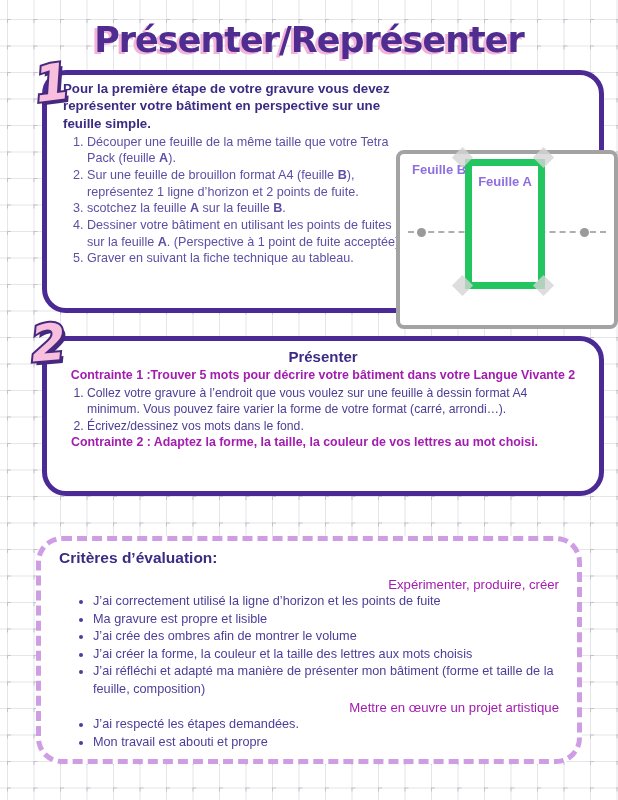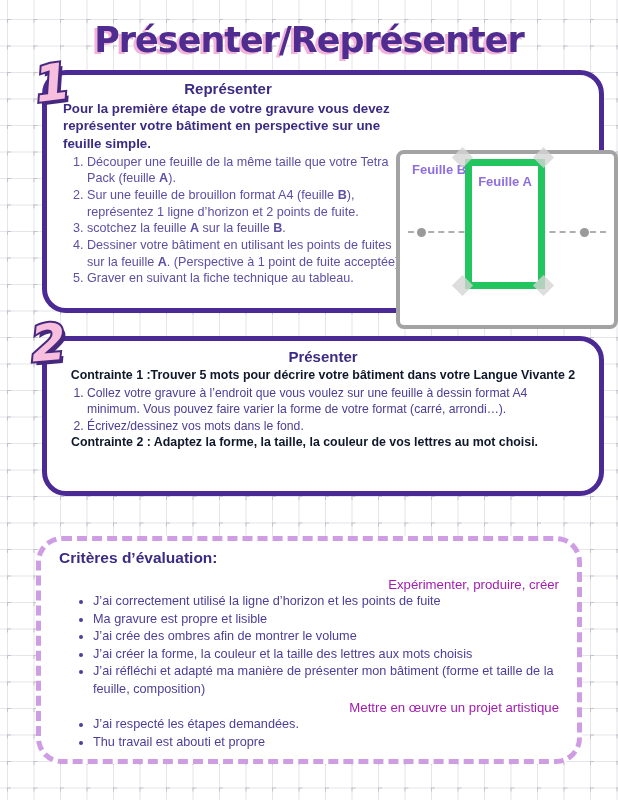--- a/index.html
+++ b/index.html
@@ -41,21 +41,21 @@
   }
   .box1-intro{
     margin:0;width:334px;font-size:13.3px;font-weight:700;line-height:1.3;color:#3c2b82;
   }
   .steps1{
     margin:2px 0 0 0;width:322px;padding-left:24px;
     font-size:12.6px;line-height:1.32;color:#5d4fa4;
   }
   .steps1 li::marker{color:#5d4fa4;}
   .box2 h2{margin:0 0 2px 0;text-align:center;font-size:15px;font-weight:700;color:#3c2b82;}
-  .constraint{margin:0;font-size:12.4px;font-weight:700;color:#0f172a;line-height:1.35;}
+  .constraint{margin:0;font-size:12.4px;font-weight:700;color:#a21caf;line-height:1.35;}
   .c1{text-align:center;}
   .c2{margin-left:8px;}
   .steps2{
     margin:1px 0 0 0;padding-left:24px;font-size:12.2px;line-height:1.35;color:#4c3d96;
   }
   .steps2 li::marker{color:#4c3d96;}
   .example{
     margin:1px 0 0 0;padding-left:30px;font-size:12.2px;line-height:1.35;color:#4c3d96;
     list-style:disc;
   }
@@ -95,21 +95,20 @@
   b,.seg-b{font-weight:700;}
 </style>
 </head>
 <body>
 
 <div class="page">
 
   <h1 class="title">Présenter/Représenter</h1>
 
   <section class="panel box1">
-    <h2>Représenter</h2>
     <p class="box1-intro">Pour la première étape de votre gravure vous devez représenter votre bâtiment en perspective sur une feuille simple.</p>
     <ol class="steps1">
       <li><span>Découper une feuille de la même taille que votre Tetra Pack (feuille </span><span class="seg-b">A</span><span>).</span></li>
       <li><span>Sur une feuille de brouillon format A4 (feuille </span><span class="seg-b">B</span><span>), représentez 1 ligne d’horizon et 2 points de fuite.</span></li>
       <li><span> scotchez la feuille </span><span class="seg-b">A</span><span> sur la feuille </span><span class="seg-b">B</span><span>.</span></li>
       <li><span> Dessiner votre bâtiment en utilisant les points de fuites sur la feuille </span><span class="seg-b">A</span><span>. (Perspective à 1 point de fuite acceptée).</span></li>
       <li><span>Graver en suivant la fiche technique au tableau.</span></li>
     </ol>
   </section>
 
@@ -147,17 +146,17 @@
     <ul class="crit-list">
       <li>J’ai correctement utilisé la ligne d’horizon et les points de fuite</li>
       <li>Ma gravure est propre et lisible</li>
       <li>J’ai crée des ombres afin de montrer le volume</li>
       <li>J’ai créer la forme, la couleur et la taille des lettres aux mots choisis</li>
       <li>J’ai réfléchi et adapté ma manière de présenter mon bâtiment (forme et taille de la feuille, composition)</li>
     </ul>
     <p class="group-title">Mettre en œuvre un projet artistique</p>
     <ul class="crit-list">
       <li>J’ai respecté les étapes demandées.</li>
-      <li>Thu travail est abouti et propre</li>
+      <li>Mon travail est abouti et propre</li>
     </ul>
   </section>
 
 </div>
 
 </body></html>

